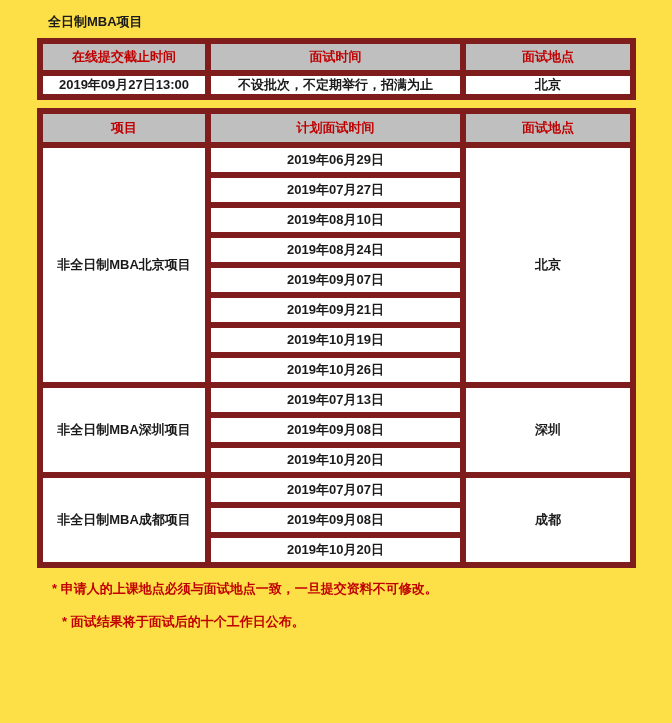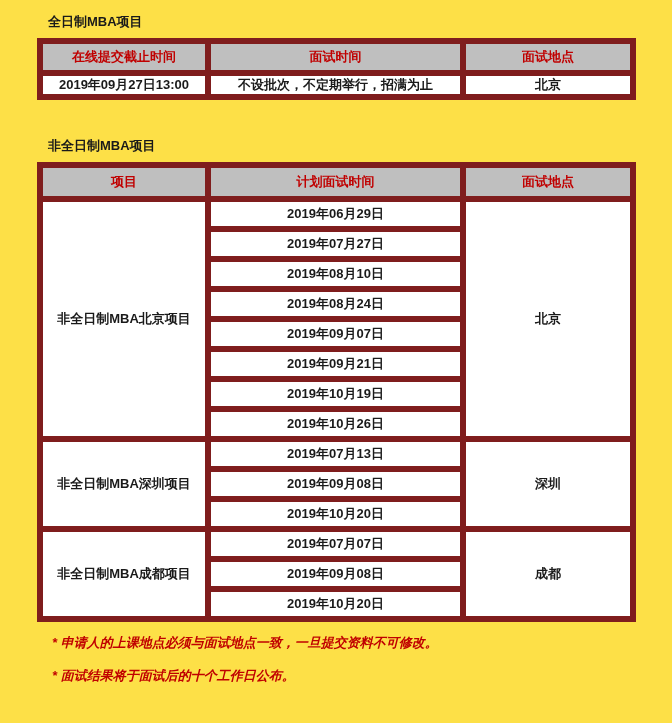--- a/index.html
+++ b/index.html
@@ -46,28 +46,28 @@
     color: #c00000;
     height: 32px;
   }
   table.sched td {
     background: #ffffff;
     color: #1a1a1a;
   }
   table#table-fulltime td { height: 20px; }
   table#table-parttime th { height: 34px; text-align: center; }
   table#table-parttime td.date-cell { height: 30px; margin-left: 24px; }
-  .notes { margin: 13px 0 0 52px; font-style: italic; }
+  .notes { margin: 13px 0 0 52px; }
   .note {
     color: #c00000;
     font-size: 13px;
     font-weight: bold;
     line-height: 16px;
   }
-  .note + .note { margin-top: 17px; }
+  .note + .note { margin-top: 17px; margin-left: 10px; }
 </style>
 </head>
 <body>
 
 <div class="page">
 
   <div class="section-title">全日制MBA项目</div>
 
   <table class="sched" id="table-fulltime">
     <colgroup>
@@ -84,21 +84,20 @@
     </thead>
     <tbody>
       <tr>
         <td>2019年09月27日13:00</td>
         <td>不设批次，不定期举行，招满为止</td>
         <td>北京</td>
       </tr>
     </tbody>
   </table>
 
-  <div class="section-title second">非全日制MBA项目</div>
 
   <table class="sched" id="table-parttime">
     <colgroup>
         <col class="c1">
         <col class="c2">
         <col class="c3">
       </colgroup>
     <thead>
       <tr>
         <th>项目</th>

